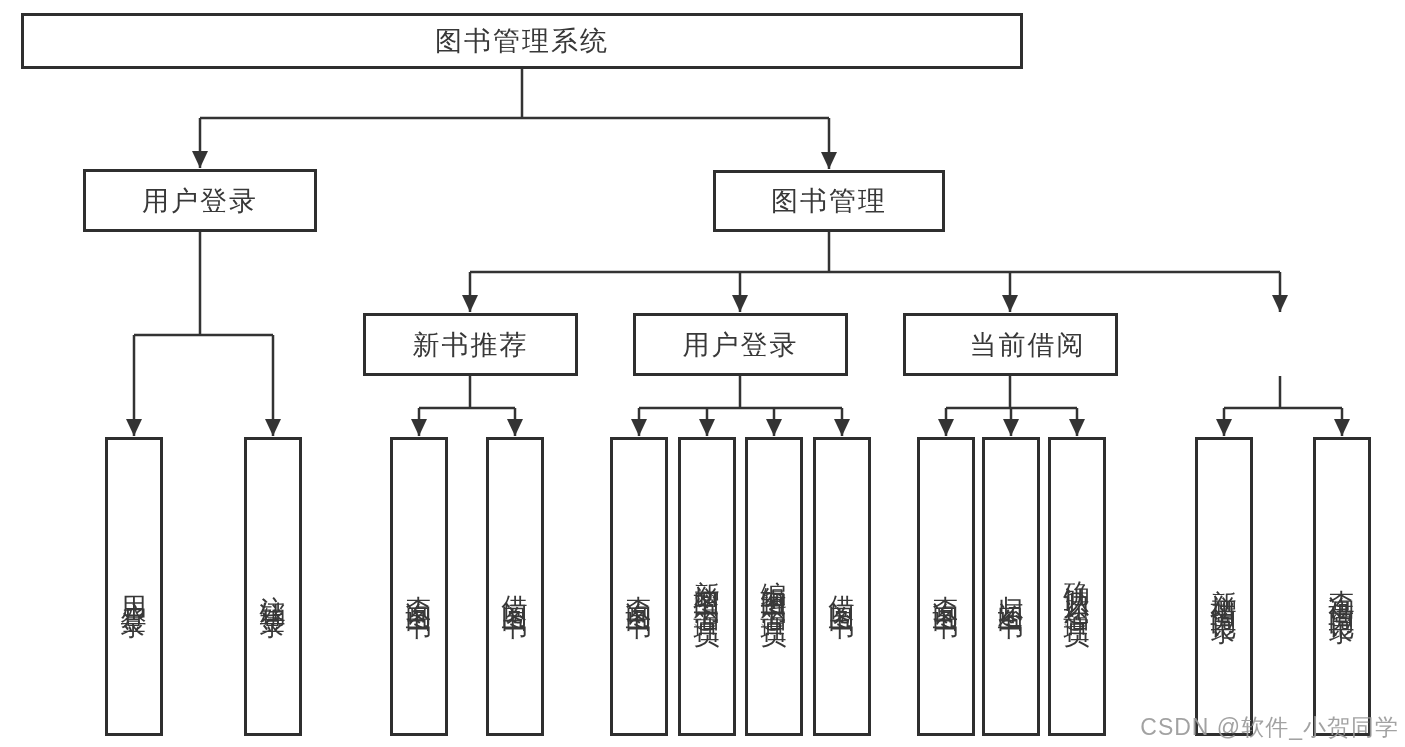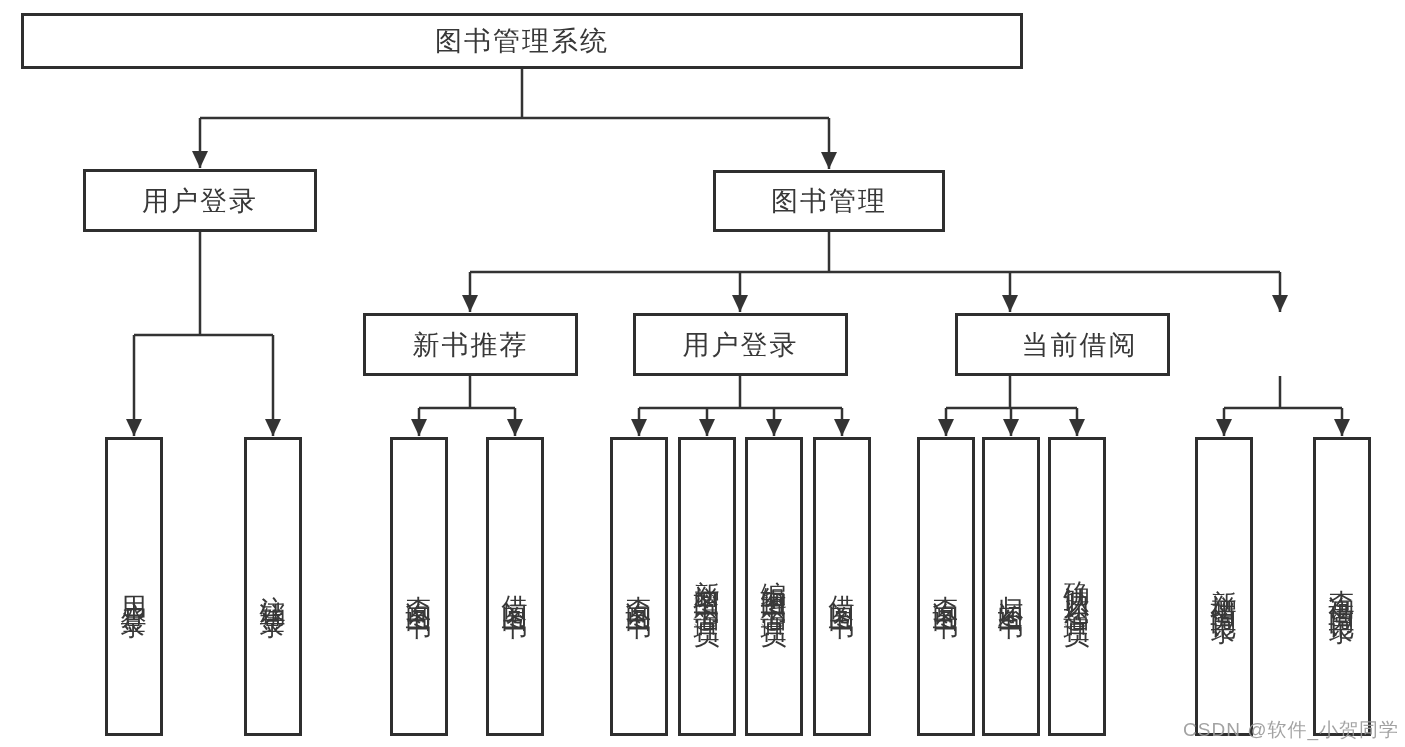--- a/index.html
+++ b/index.html
@@ -33,21 +33,21 @@
     writing-mode:vertical-rl;
     text-orientation:mixed;
     font-size:26px;
     letter-spacing:6px;
     line-height:1;
     white-space:normal;
   }
   .watermark{
     position:absolute;
     right:6px;bottom:4px;
-    font-size:19px;
+    font-size:23px;
     color:var(--watermark,#9b9b9b);
     letter-spacing:1px;
     z-index:3;
     opacity:.92;
   }
 </style>
 </head>
 <body>
 
 <div class="canvas">
@@ -107,21 +107,21 @@
     </g>
   </svg>
 
   <div class="node" style="left:21px;top:13px;width:1002px;height:56px;text-align:right;">图书管理系统</div>
 
   <div class="node" style="left:83px;top:169px;width:234px;height:63px;">用户登录</div>
   <div class="node" style="left:363px;top:313px;width:215px;height:63px;">新书推荐</div>
 
   <div class="node" style="left:713px;top:170px;width:232px;height:62px;">图书管理</div>
   <div class="node" style="left:633px;top:313px;width:215px;height:63px;">用户登录</div>
-  <div class="node" style="left:955px;top:313px;width:215px;height:63px;padding-left:34px;">当前借阅</div>
+  <div class="node" style="left:903px;top:313px;width:215px;height:63px;padding-left:34px;">当前借阅</div>
 
   <div class="node v" style="left:105px;top:437px;width:58px;height:299px;">用户登录</div>
   <div class="node v" style="left:244px;top:437px;width:58px;height:299px;">注销登录</div>
 
   <div class="node v" style="left:390px;top:437px;width:58px;height:299px;">查询图书</div>
   <div class="node v" style="left:486px;top:437px;width:58px;height:299px;">借阅图书</div>
 
   <div class="node v" style="left:610px;top:437px;width:58px;height:299px;">查询图书</div>
   <div class="node v" style="left:678px;top:437px;width:58px;height:299px;">新增图书（管理员）</div>
   <div class="node v" style="left:745px;top:437px;width:58px;height:299px;">编辑图书（管理员）</div>

